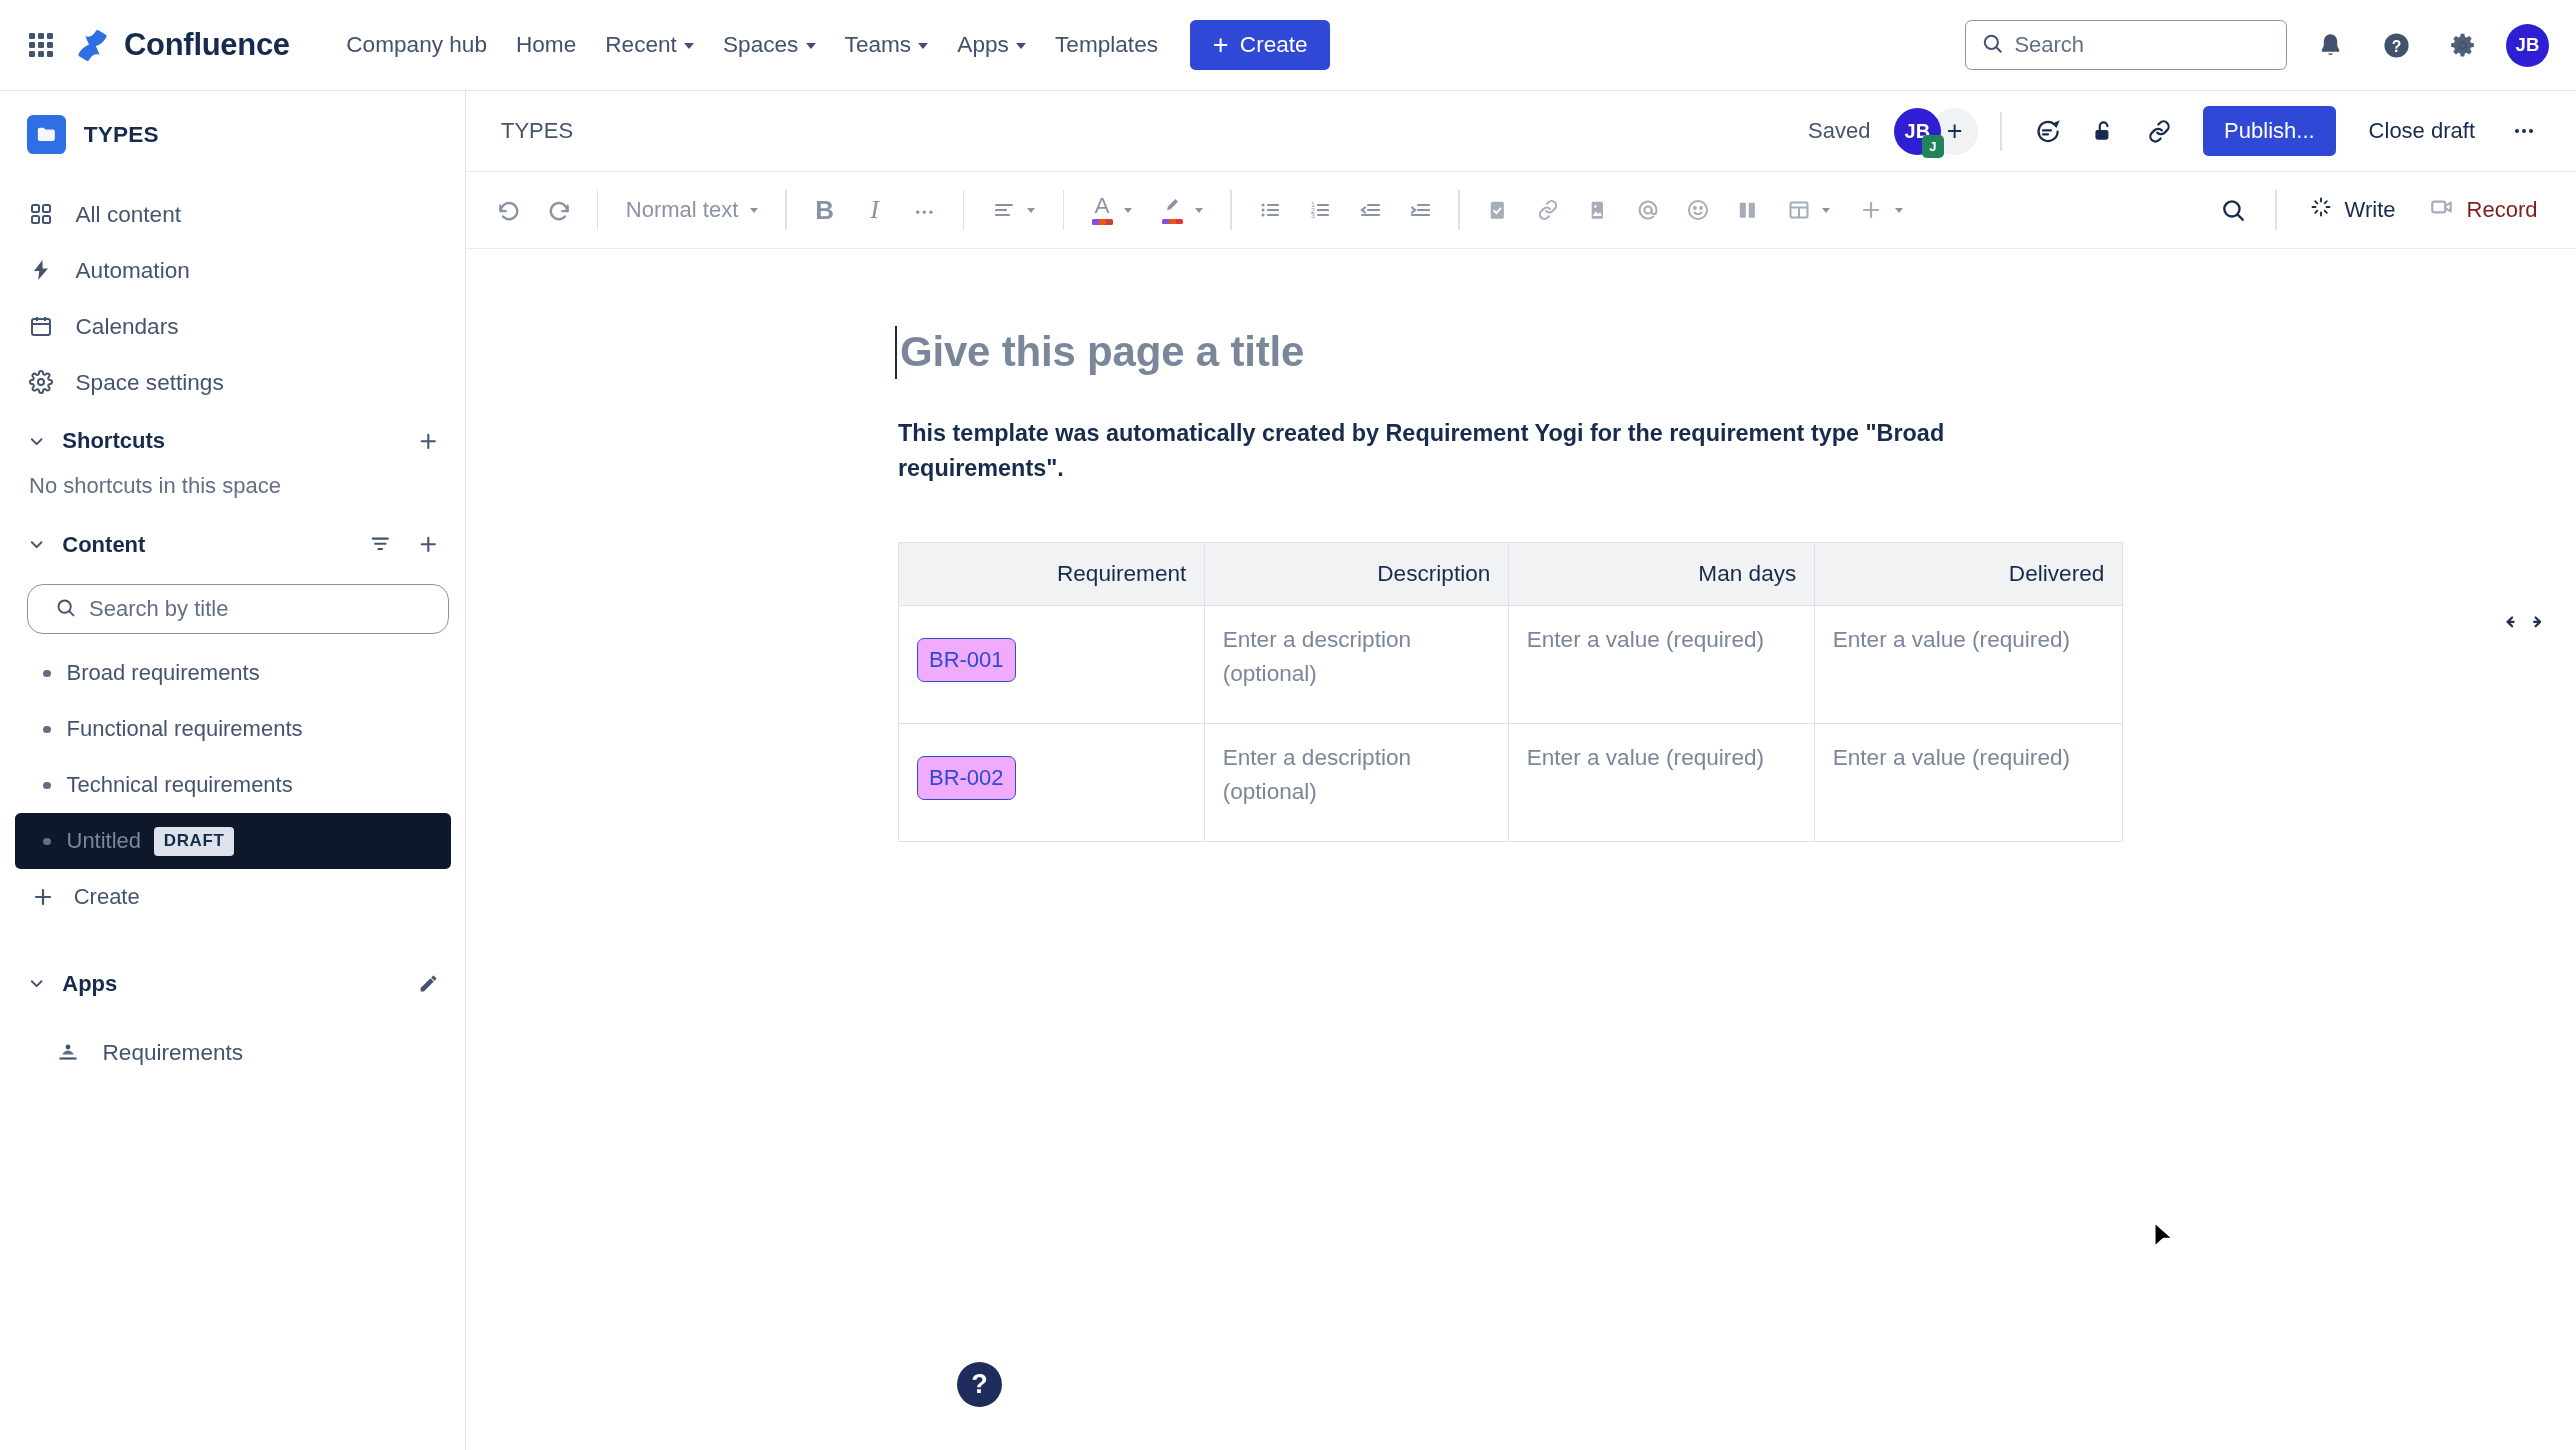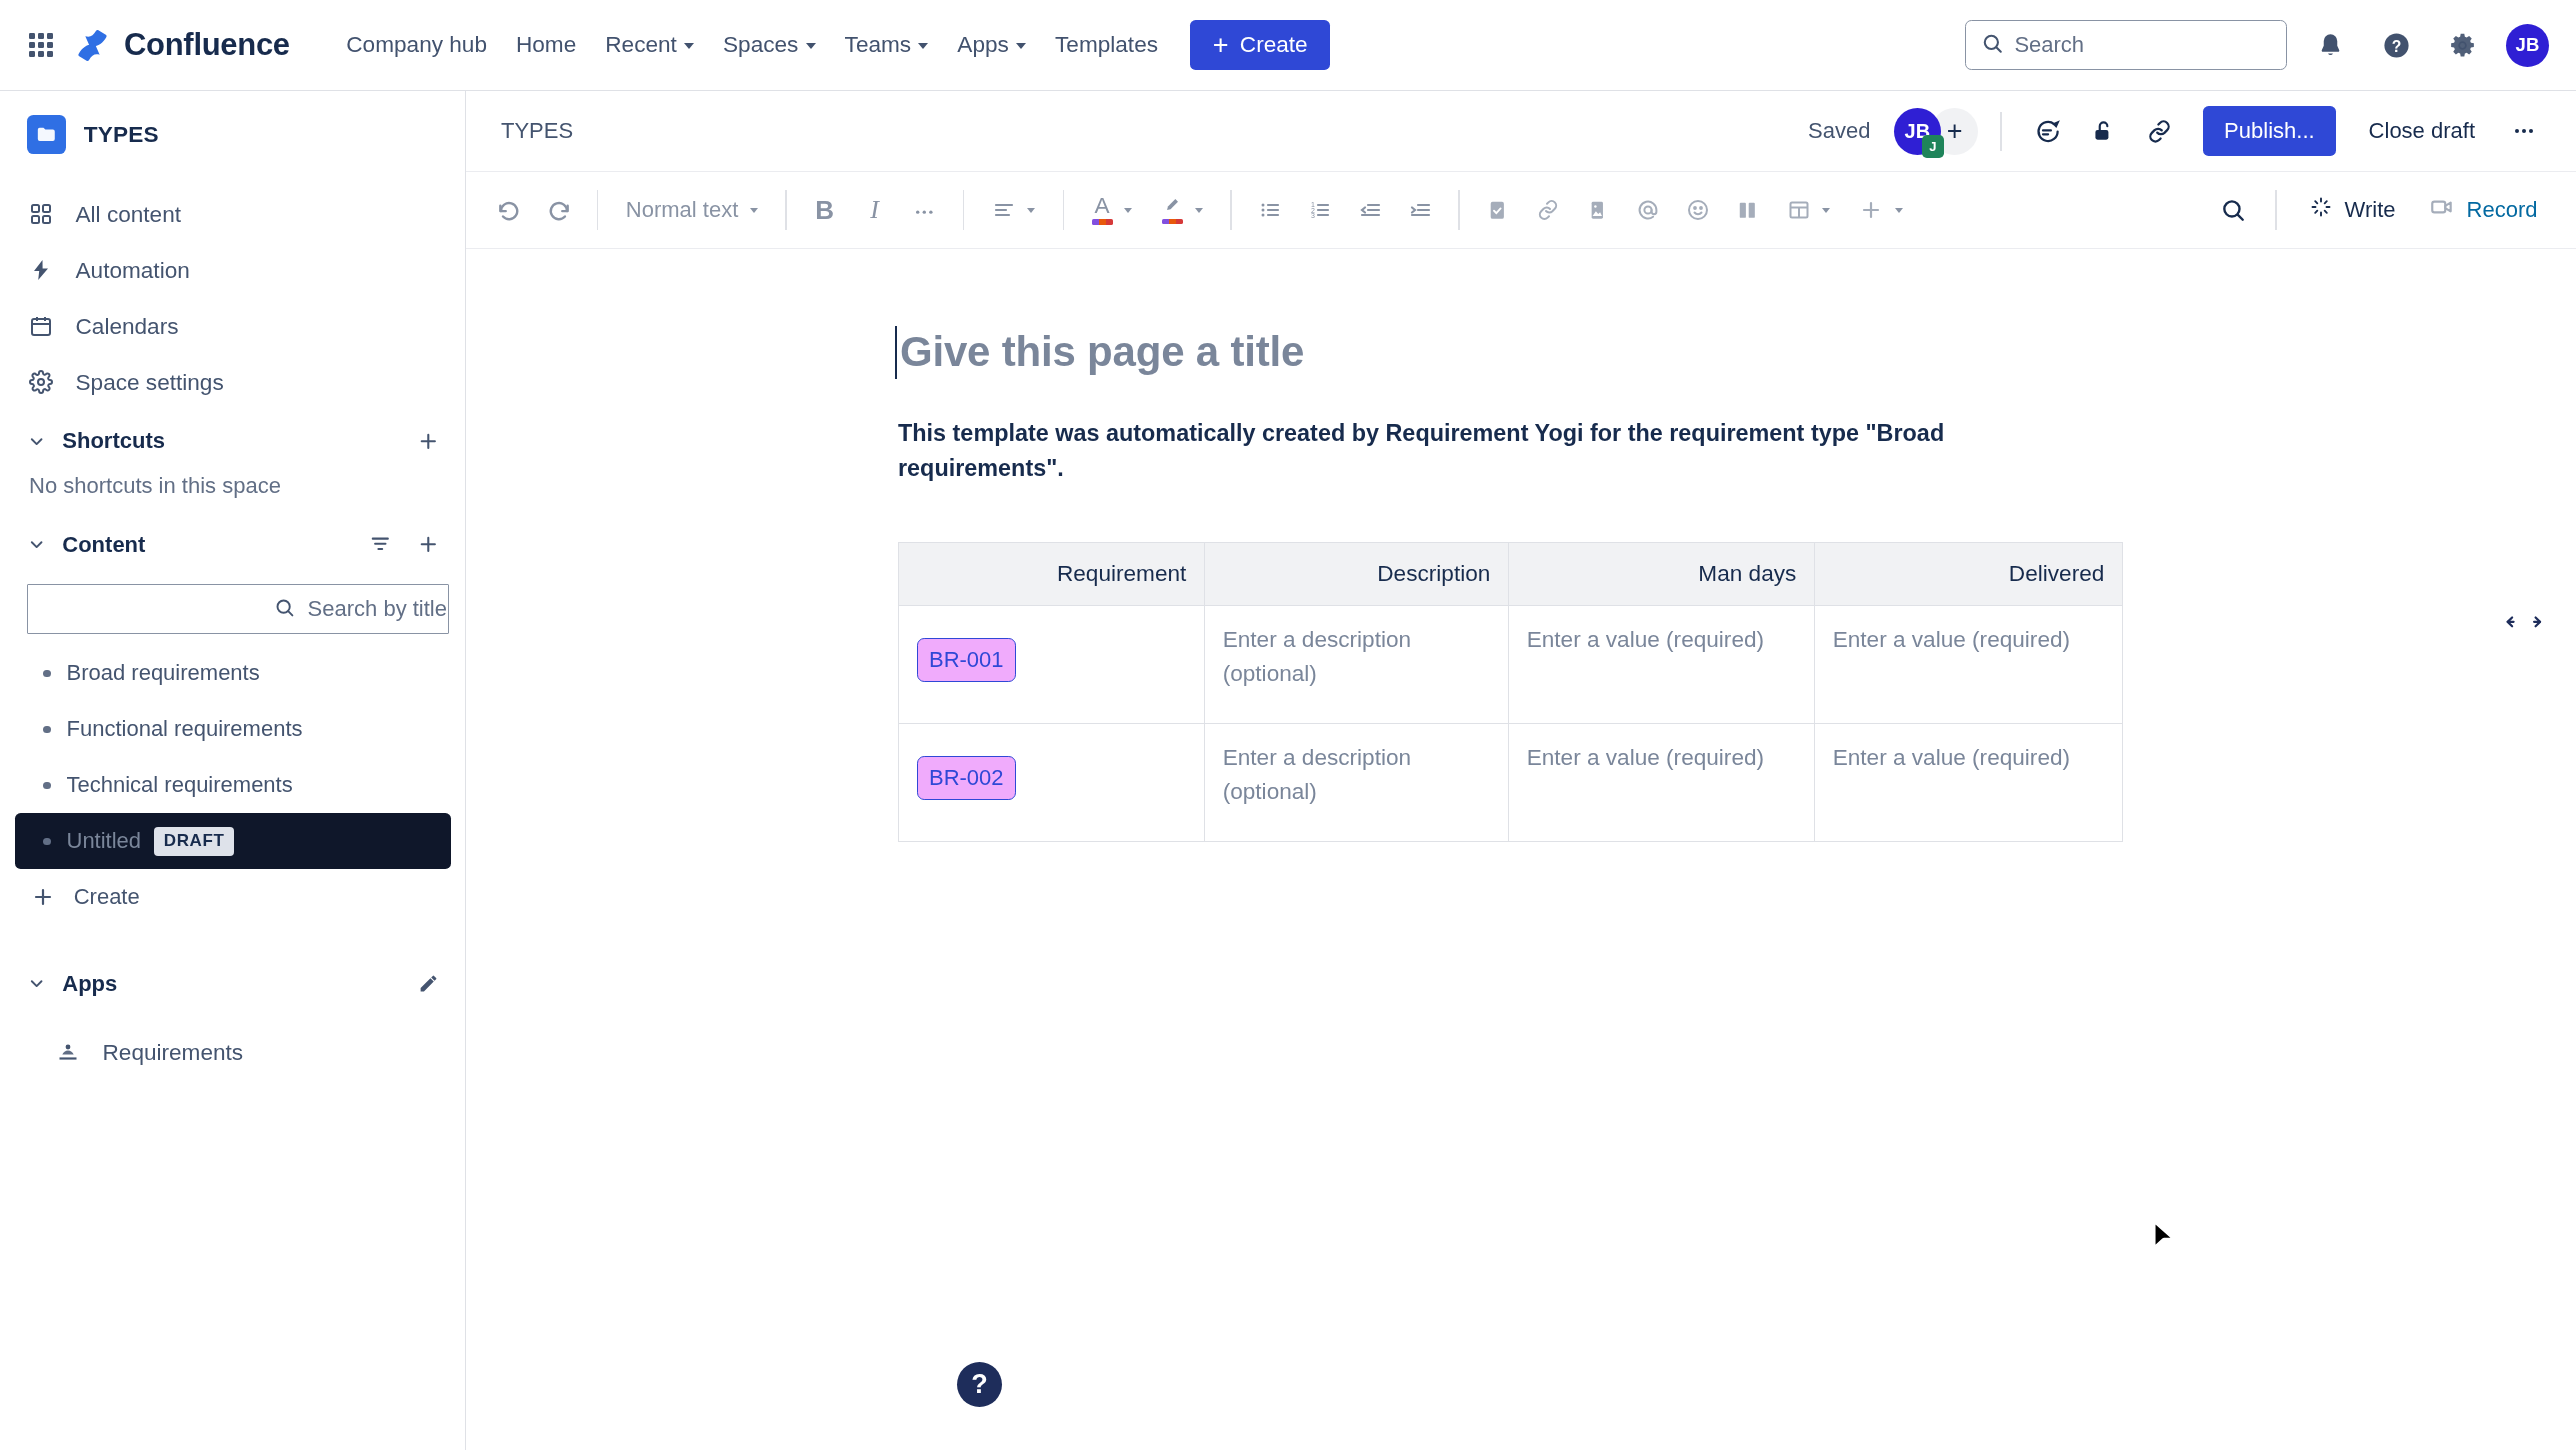--- a/index.html
+++ b/index.html
@@ -87,22 +87,22 @@
     align-items: center; justify-content: center; cursor: pointer; flex: none;
   }
   .sb-section-title { font-size: 22px; font-weight: 700; color: #172b4d; margin-left: 8px; }
   .sb-section-actions { margin-left: auto; display: flex; align-items: center; gap: 13px; }
   .act { width: 35px; height: 35px; display: flex; align-items: center; justify-content: center; border-radius: 4.8px; cursor: pointer; }
 
   .sb-empty { font-size: 22px; color: #626f86; padding: 4.8px 29px 0 29px; }
 
   .sb-search {
     margin: 13px 14.5px 0 27px; width: 422px; height: 50px;
-    border: 1.6px solid #8993a4; border-radius: 1px; display: flex; align-items: center;
-    gap: 13px; padding: 0 1px; cursor: text; justify-content: flex-end;
+    border: 1.6px solid #8993a4; border-radius: 16px; display: flex; align-items: center;
+    gap: 13px; padding: 0 27px; cursor: text;
   }
   .sb-search .ph { font-size: 22px; color: #626f86; }
 
   .tree-item {
     display: flex; align-items: center; gap: 0; height: 56px; margin: 0 14.5px;
     padding: 0 13px; border-radius: 5.6px; cursor: pointer; font-size: 22px; color: #44546f;
   }
   .tree-item.active { background: #0f172a; }
   .bullet { width: 39px; flex: none; display: flex; align-items: center; justify-content: center; }
   .bullet i { width: 7.2px; height: 7.2px; border-radius: 50%; background: #626f86; display: block; }
@@ -162,21 +162,21 @@
   .toolbar {
     height: 77px; display: flex; align-items: center; padding: 0 24px 0 17.7px;
     border-bottom: 1.6px solid #ebecf0; gap: 0;
   }
   .tb { width: 50px; height: 50px; display: flex; align-items: center; justify-content: center; border-radius: 5.6px; cursor: pointer; flex: none; }
   .tb-wide { width: auto; padding: 0 14.5px; gap: 11.3px; font-size: 22px; color: #8993a4; }
   .tb-sep { width: 1.6px; height: 40px; background: #dfe1e6; margin: 0 13px; flex: none; }
   .mini-caret { width: 0; height: 0; border-left: 4.8px solid transparent; border-right: 4.8px solid transparent; border-top: 5.6px solid #8993a4; display: inline-block; }
   .tb-right { margin-left: auto; display: flex; align-items: center; gap: 4.8px; }
   .tb-label { font-size: 22px; color: #172b4d; }
-  .tb-label.dim { color: #0369a1; }
+  .tb-label.dim { color: #7f1d1d; }
   .colorbar { display: flex; width: 21px; height: 5.6px; border-radius: 1.6px; overflow: hidden; margin-top: 1.6px; }
   .colorbar span { flex: 1; }
 
   
   .canvas { position: relative; height: 1200px; overflow: hidden; }
   .doc { position: absolute; left: 432px; top: 77px; width: 1224px; }
   .resize-handle {
     position: absolute; left: 2038px; top: 364px; display: flex; gap: 4.8px;
     cursor: col-resize; color: #1e2d5b;
   }

